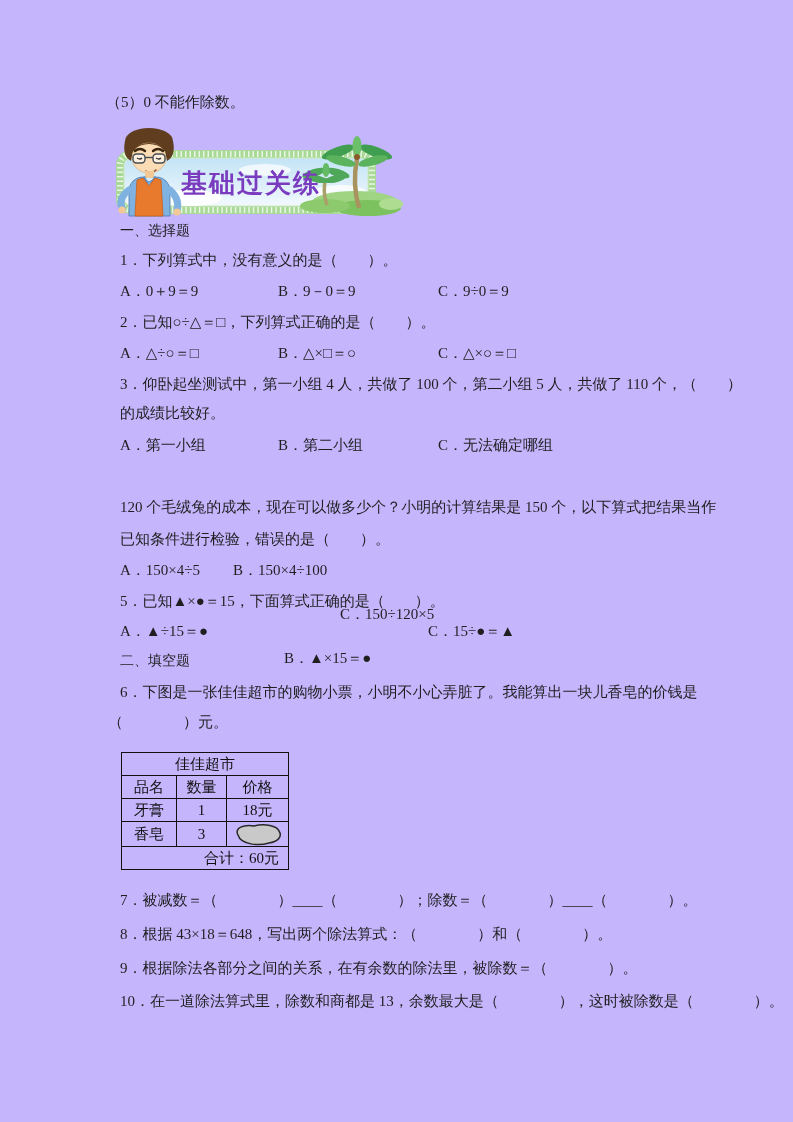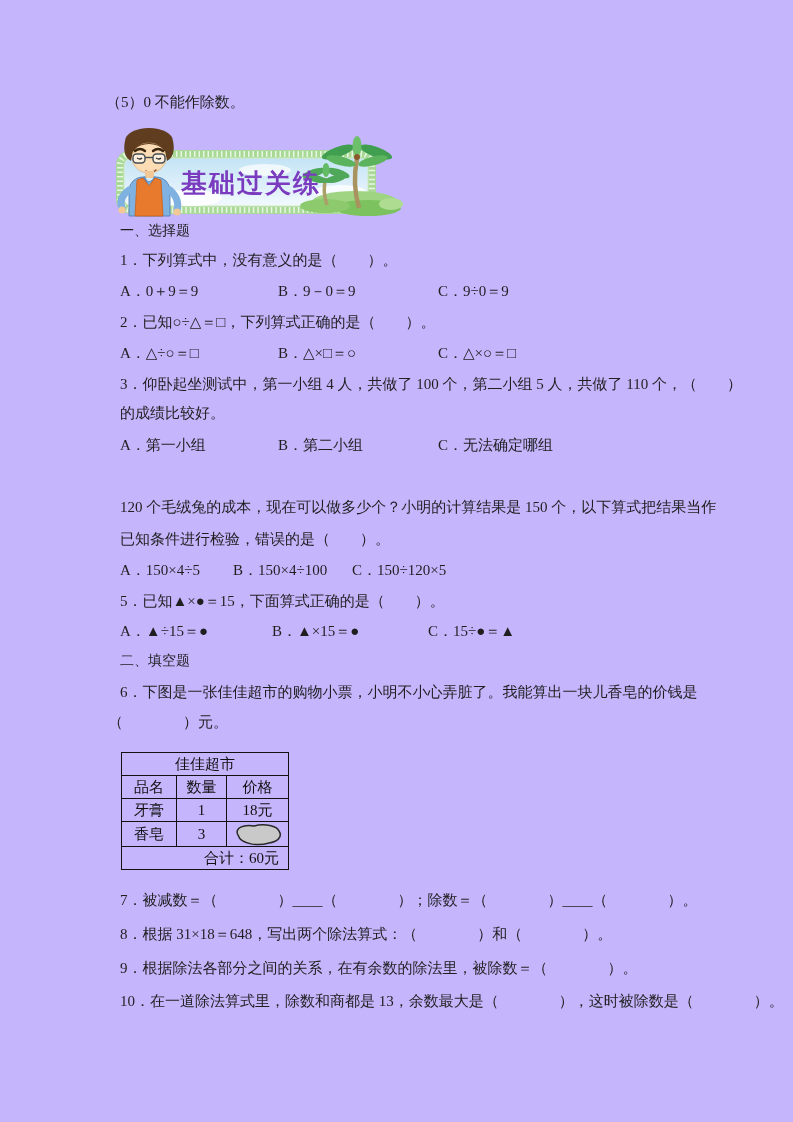--- a/index.html
+++ b/index.html
@@ -19,23 +19,23 @@
     line-height:20px;
   }
   .sec-title{font-weight:normal;font-size:14px;}
   .opts{position:absolute;left:120px;height:20px;width:600px;}
   .opts span{position:absolute;top:0;white-space:pre;line-height:20px;}
   .o-std span:nth-child(1){left:0;}
   .o-std span:nth-child(2){left:158px;}
   .o-std span:nth-child(3){left:318px;}
   .o-q4 span:nth-child(1){left:0;}
   .o-q4 span:nth-child(2){left:113px;}
-  .o-q4 span:nth-child(3){left:232px;}
+  .o-q4 span:nth-child(3){left:220px;margin-top:44px;}
   .o-q5 span:nth-child(1){left:0;}
-  .o-q5 span:nth-child(2){left:152px;}
+  .o-q5 span:nth-child(2){left:164px;margin-top:27px;}
   .o-q5 span:nth-child(3){left:308px;}
 
   .banner-wrap{position:absolute;left:105px;top:126px;width:300px;height:94px;}
 
   .receipt{
     position:absolute;left:121px;top:752px;
     border-collapse:collapse;
     table-layout:fixed;
     font-size:15px;
     color:#111;
@@ -205,17 +205,17 @@
         </svg>
       </td>
     </tr>
     <tr>
       <td colspan="3" class="total-cell">合计：60元</td>
     </tr>
   </tbody>
     </table>
 
   <div class="line" style="top:890px">7．被减数＝（　　　　）____（　　　　）；除数＝（　　　　）____（　　　　）。</div>
-  <div class="line" style="top:924px">8．根据 31×18＝648，写出两个除法算式：（　　　　）和（　　　　）。</div>
+  <div class="line" style="top:924px">8．根据 43×18＝648，写出两个除法算式：（　　　　）和（　　　　）。</div>
   <div class="line" style="top:958px">9．根据除法各部分之间的关系，在有余数的除法里，被除数＝（　　　　）。</div>
   <div class="line" style="top:991px">10．在一道除法算式里，除数和商都是 13，余数最大是（　　　　），这时被除数是（　　　　）。</div>
 
 </div>
 
 </body></html>

